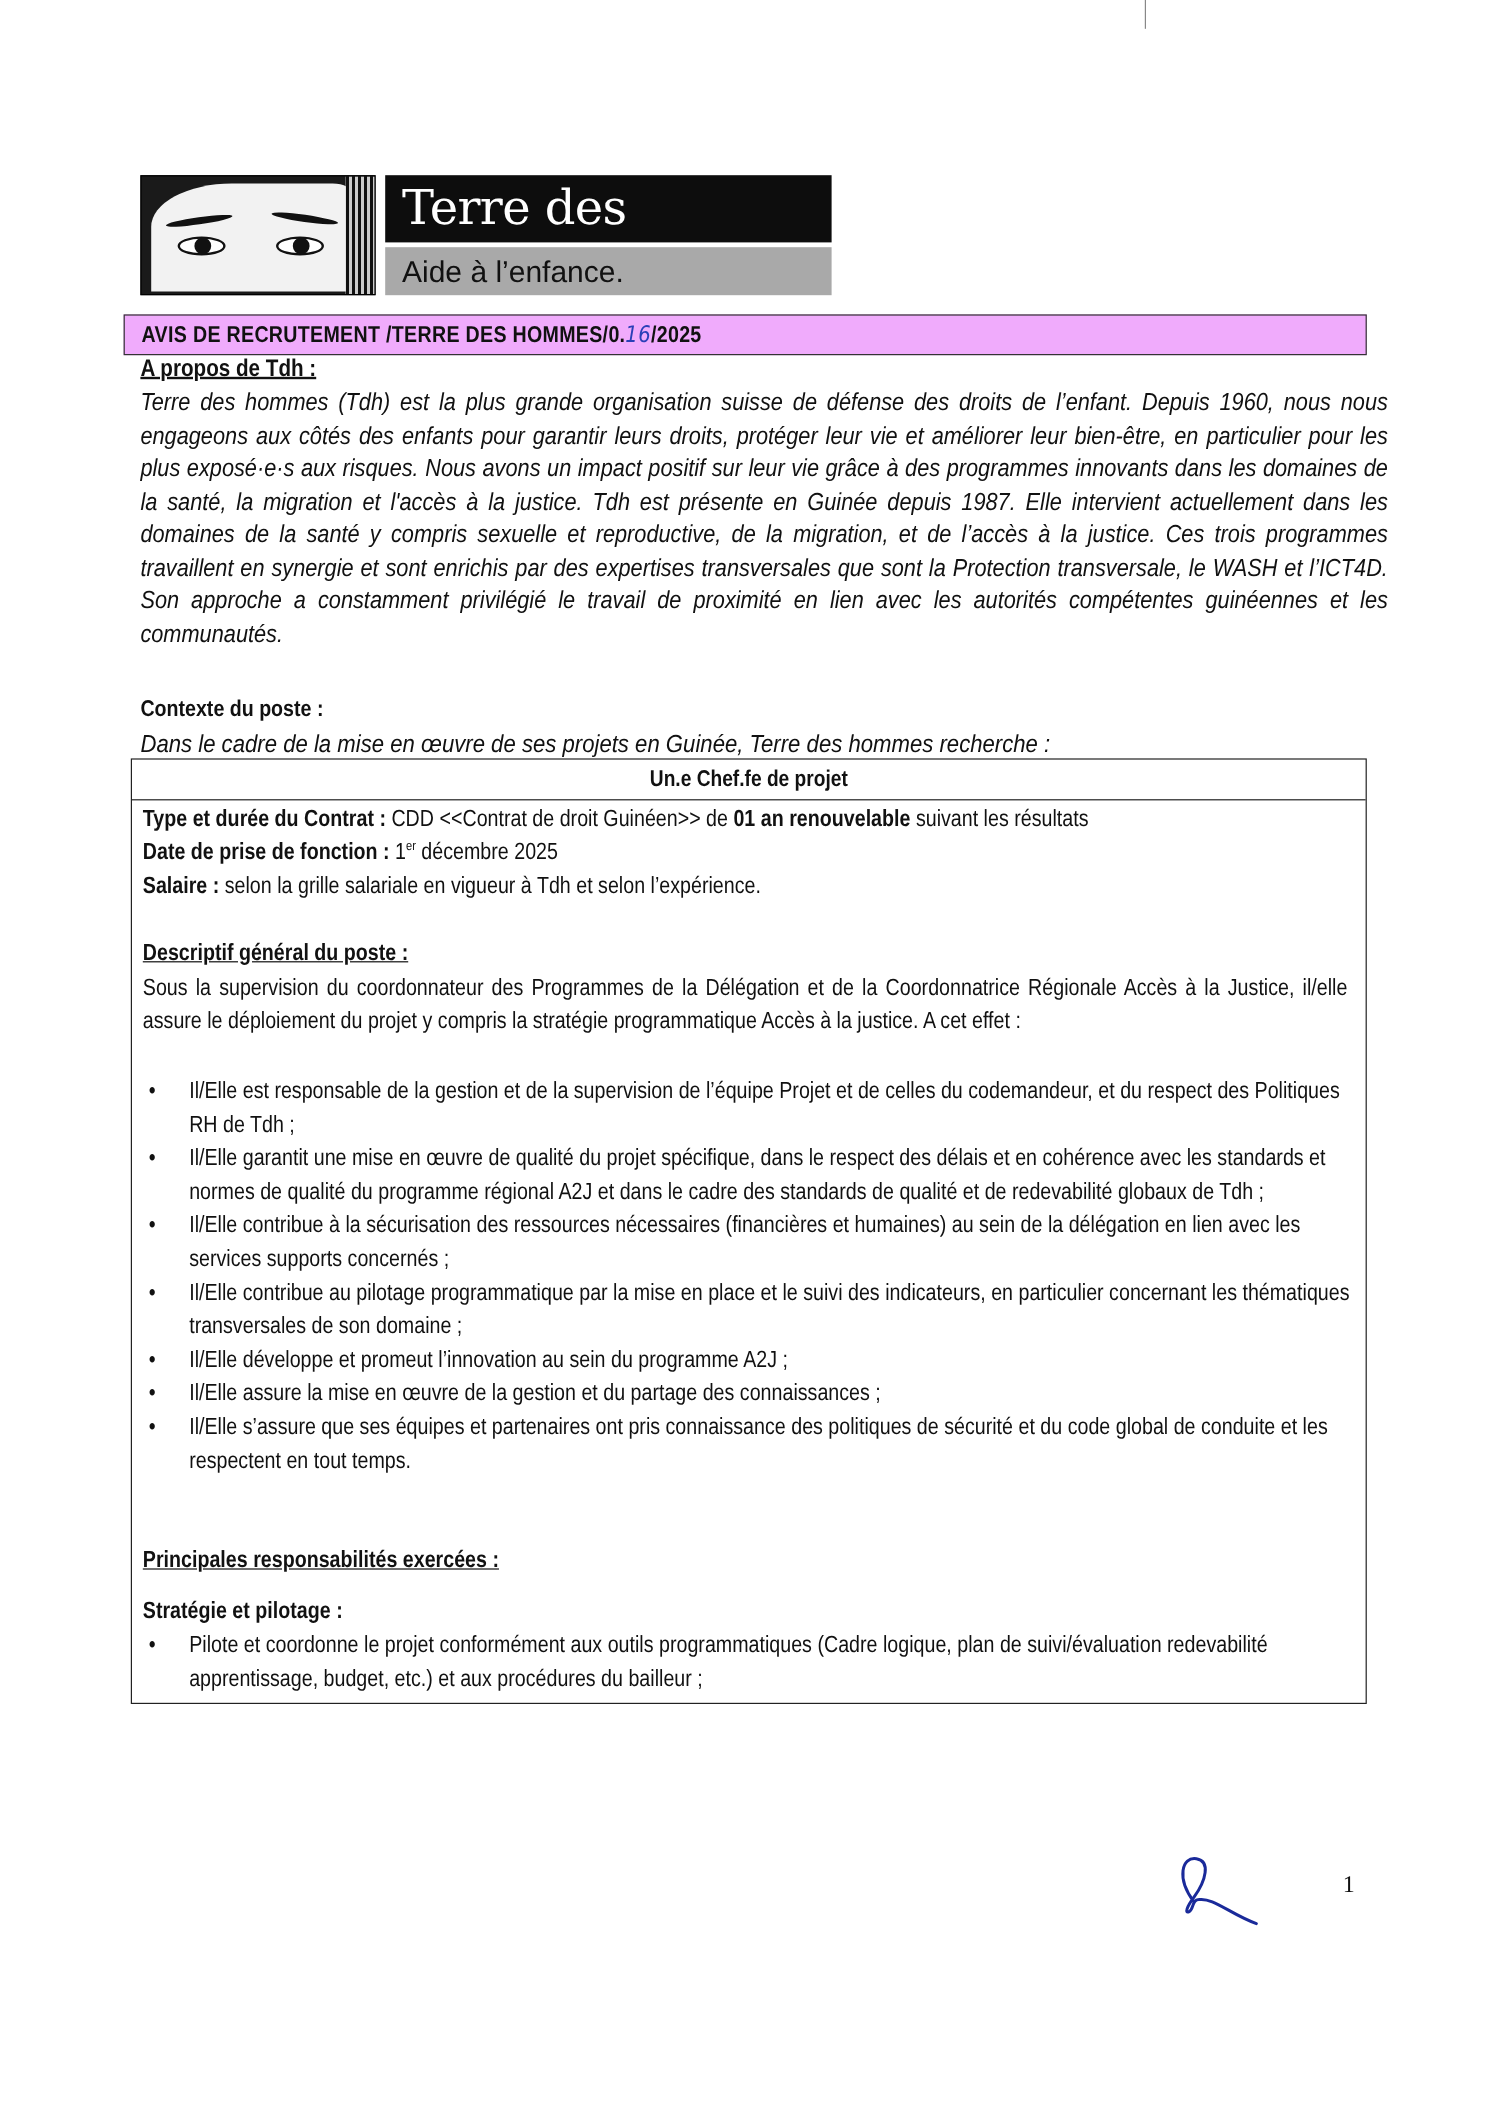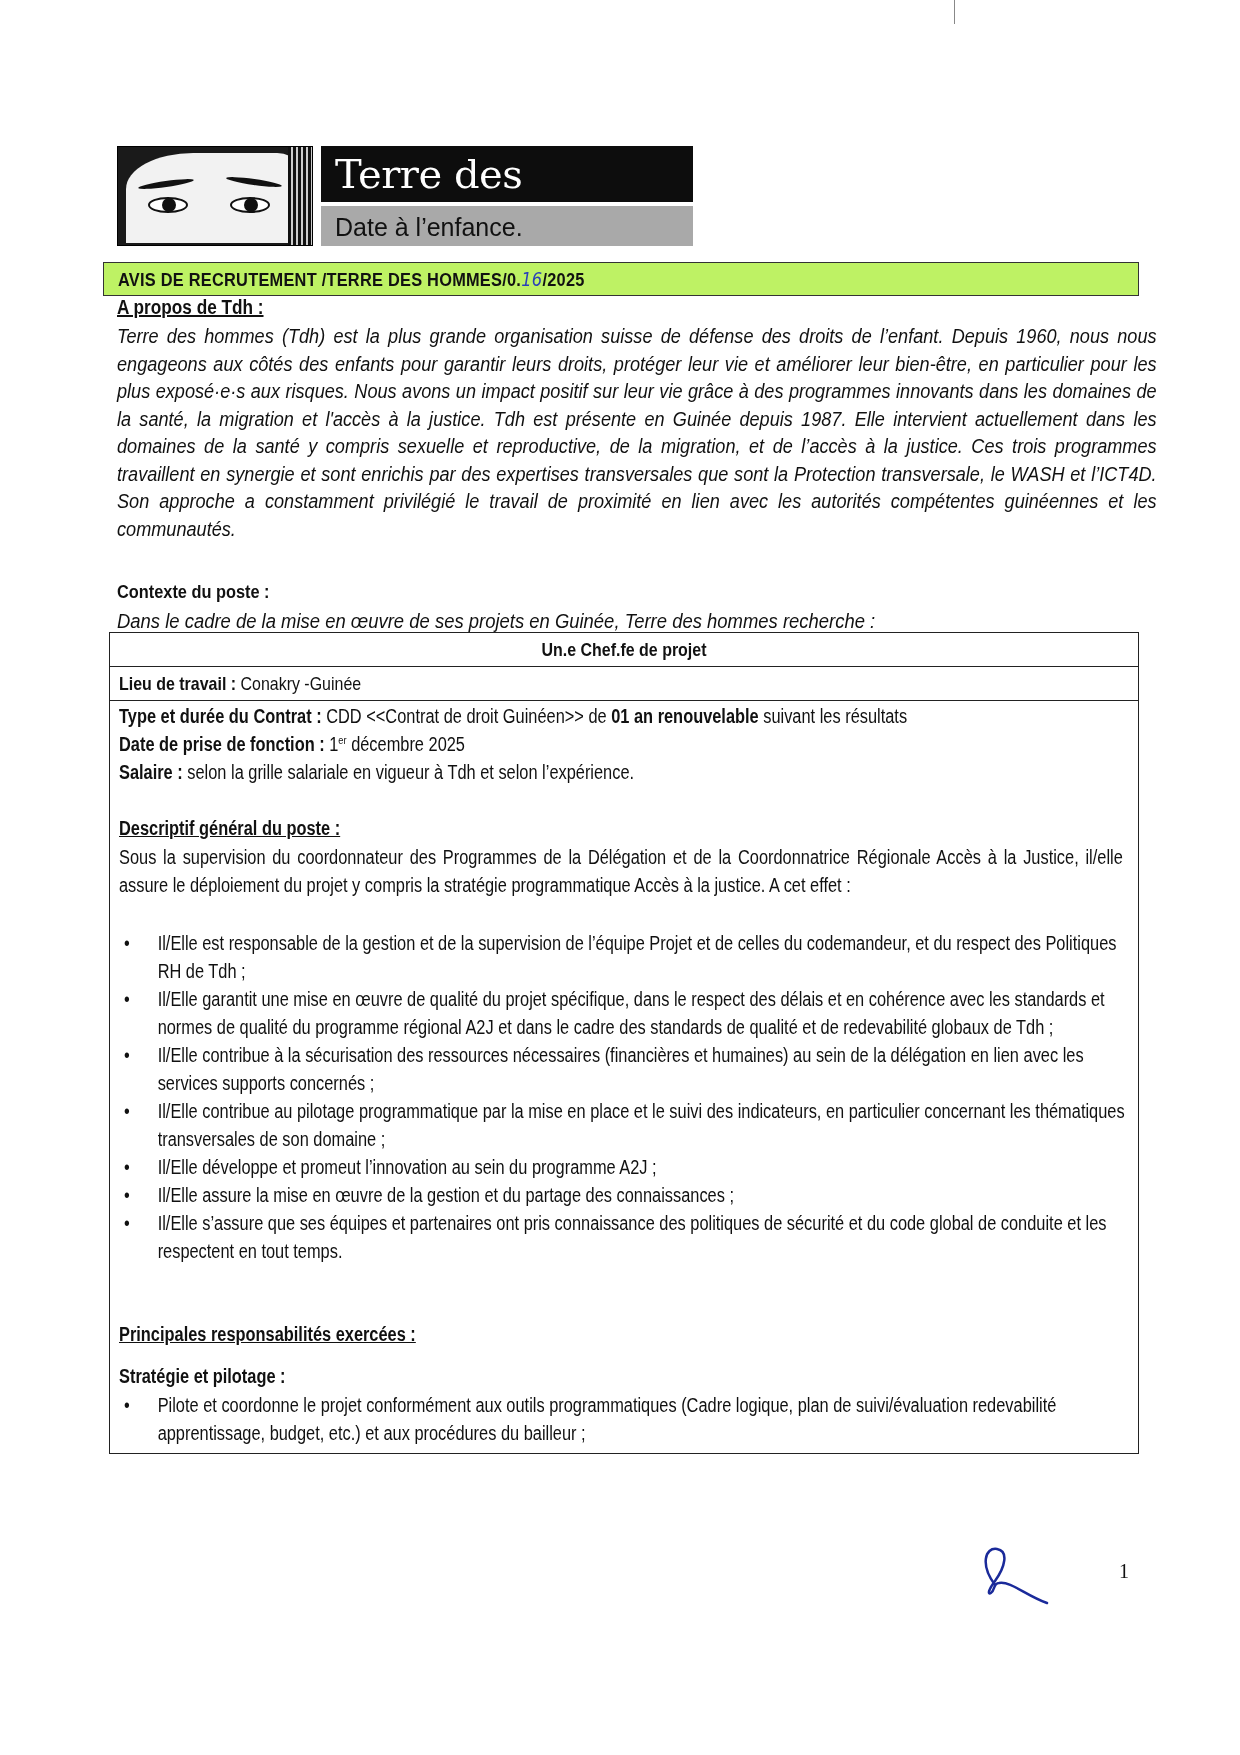--- a/index.html
+++ b/index.html
@@ -16,21 +16,21 @@
       background: repeating-linear-gradient(90deg,#111 0 3px,#ccc 3px 5px); }
   .logo-photo .brow { position: absolute; height: 6px; background: #111; border-radius: 50%; }
   .logo-photo .eye { position: absolute; width: 40px; height: 16px; border-radius: 50%; background: #fff; border: 2px solid #111; box-sizing: border-box; }
   .logo-photo .iris { position: absolute; width: 14px; height: 14px; border-radius: 50%; background: #111; }
   .logo-title { position: absolute; left: 204px; top: 0; width: 372px; height: 56px; background: #0d0d0d; color: #fff;
       font-family: "DejaVu Serif", serif; font-size: 40px; line-height: 56px; padding-left: 14px; box-sizing: border-box; letter-spacing: -0.5px; }
   .logo-sub { position: absolute; left: 204px; top: 60px; width: 372px; height: 40px; background: #a9a9a9; color: #111;
       font-family: "Liberation Sans", sans-serif; font-size: 25px; line-height: 42px; padding-left: 14px; box-sizing: border-box; }
 
   
-  .title-bar { position: absolute; left: 103px; top: 262px; width: 1036px; height: 34px; background: #bef264;
+  .title-bar { position: absolute; left: 103px; top: 262px; width: 1036px; height: 34px; background: #f0abfc;
       border: 1px solid #333; box-sizing: border-box; }
   .title-bar .t { position: absolute; left: 14px; top: 5px; font-weight: bold; font-size: 19px; letter-spacing: 0.3px;
       font-family: "Liberation Sans", sans-serif; transform: scaleX(0.86); transform-origin: left; }
   .title-bar .hand { color: #2a3fb8; font-style: italic; font-family: "DejaVu Sans", sans-serif; font-weight: normal; }
 
   
   .cond { transform: scaleX(0.86); transform-origin: left top; }
   .h-under { position: absolute; font-weight: bold; text-decoration: underline; font-size: 20px; }
   .about { position: absolute; left: 117px; top: 322px; width: 1040px; font-style: italic; font-size: 20.5px; line-height: 27.5px; text-align: justify; }
   .ctx-h { position: absolute; left: 117px; top: 581px; font-weight: bold; font-size: 19px; }
@@ -67,41 +67,38 @@
       <div class="brow" style="left:108px;top:32px;width:56px;transform:rotate(8deg);"></div>
       <div class="eye" style="left:30px;top:50px;">
           <div class="iris" style="left:12px;top:-1px;"></div>
         </div>
       <div class="eye" style="left:112px;top:50px;">
           <div class="iris" style="left:12px;top:-1px;"></div>
         </div>
       <div class="hair"></div>
     </div>
     <div class="logo-title">Terre des hommes</div>
-    <div class="logo-sub">Date à l’enfance.</div>
+    <div class="logo-sub">Aide à l’enfance.</div>
   </div>
 
   <div class="title-bar">
     <span class="t">
       <span>AVIS DE RECRUTEMENT /TERRE DES HOMMES/0.</span><span class="hand">16</span><span>/2025</span>
     </span>
   </div>
 
   <div class="h-under cond" style="left:117px;top:296px;">A propos de Tdh :</div>
   <div class="about" style="transform:scaleX(0.884);transform-origin:left top;width:1176px;">Terre des hommes (Tdh) est la plus grande organisation suisse de défense des droits de l’enfant. Depuis 1960, nous nous engageons aux côtés des enfants pour garantir leurs droits, protéger leur vie et améliorer leur bien-être, en particulier pour les plus exposé·e·s aux risques. Nous avons un impact positif sur leur vie grâce à des programmes innovants dans les domaines de la santé, la migration et l'accès à la justice. Tdh est présente en Guinée depuis 1987. Elle intervient actuellement dans les domaines de la santé y compris sexuelle et reproductive, de la migration, et de l’accès à la justice. Ces trois programmes travaillent en synergie et sont enrichis par des expertises transversales que sont la Protection transversale, le WASH et l’ICT4D. Son approche a constamment privilégié le travail de proximité en lien avec les autorités compétentes guinéennes et les communautés.</div>
 
   <div class="ctx-h cond">Contexte du poste :</div>
   <div class="ctx-t" style="transform:scaleX(0.9);transform-origin:left top;">Dans le cadre de la mise en œuvre de ses projets en Guinée, Terre des hommes recherche :</div>
 
   <div class="tbl">
     <div class="row center">
       <span class="in b">Un.e Chef.fe de projet</span>
-    </div>
-    <div class="row">
-      <span class="in"><span class="b">Lieu de travail : </span><span>Conakry -Guinée</span></span>
     </div>
 
     <div class="body">
       <div class="line" style="top:4px;">
         <span class="b">Type et durée du Contrat : </span><span>CDD &lt;&lt;Contrat de droit Guinéen&gt;&gt; de </span><span class="b">01 an renouvelable</span><span> suivant les résultats</span>
       </div>
       <div class="line" style="top:32px;">
         <span class="b">Date de prise de fonction : </span><span>1</span><sup>er</sup><span> décembre 2025</span>
       </div>
       <div class="line" style="top:60px;">

